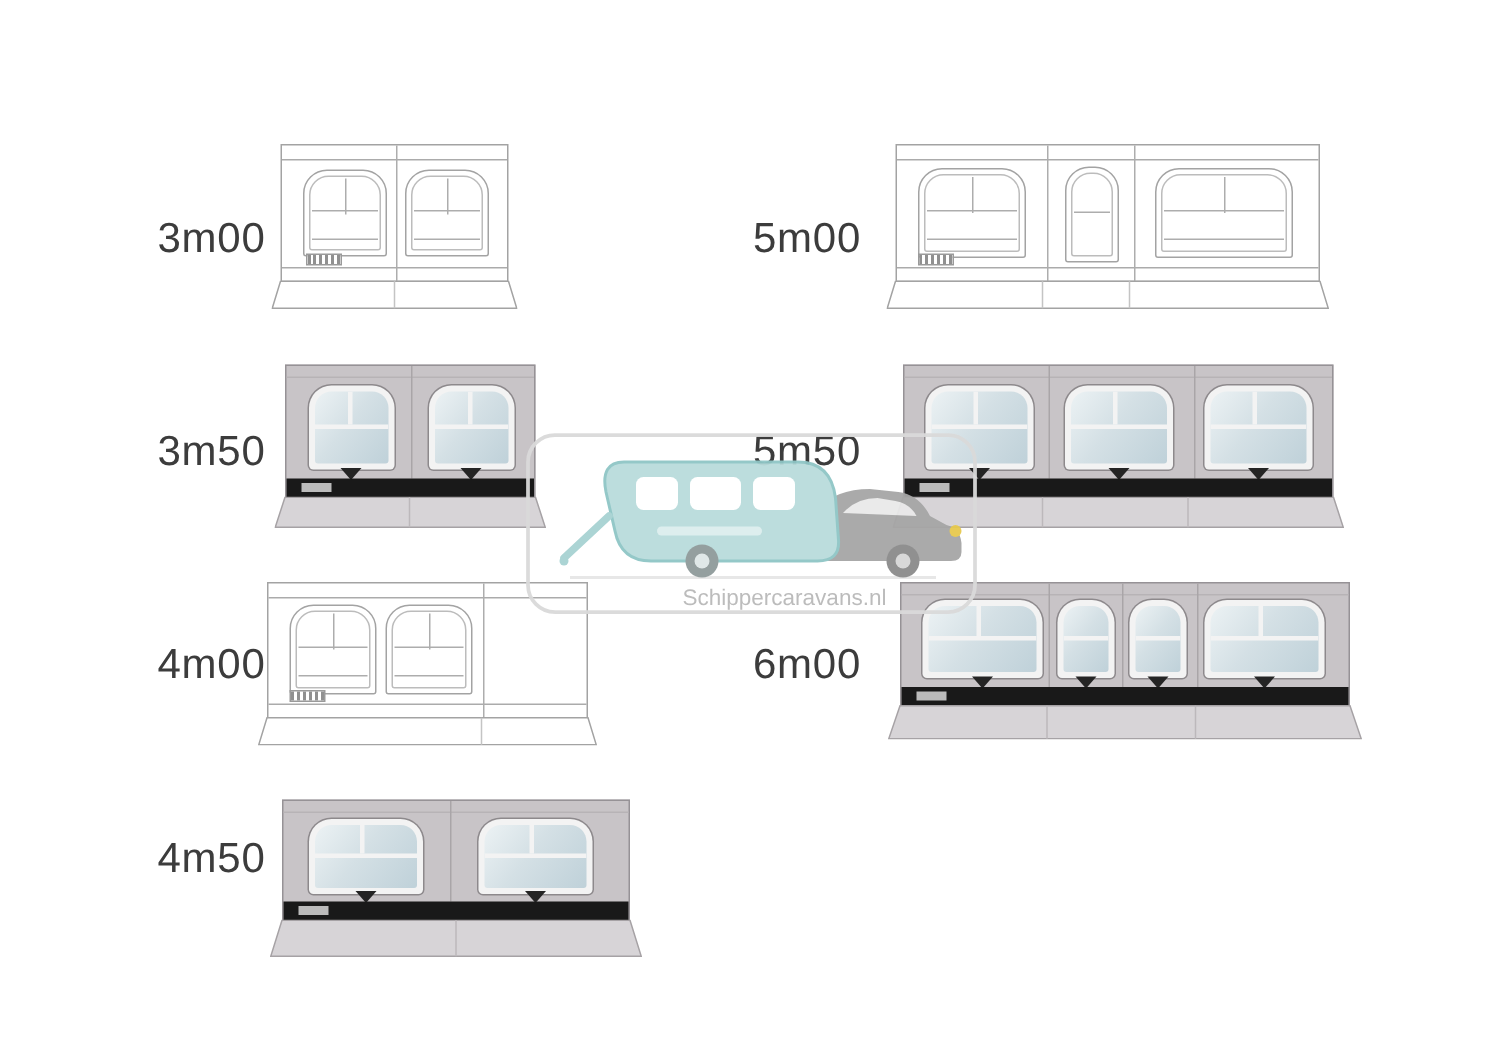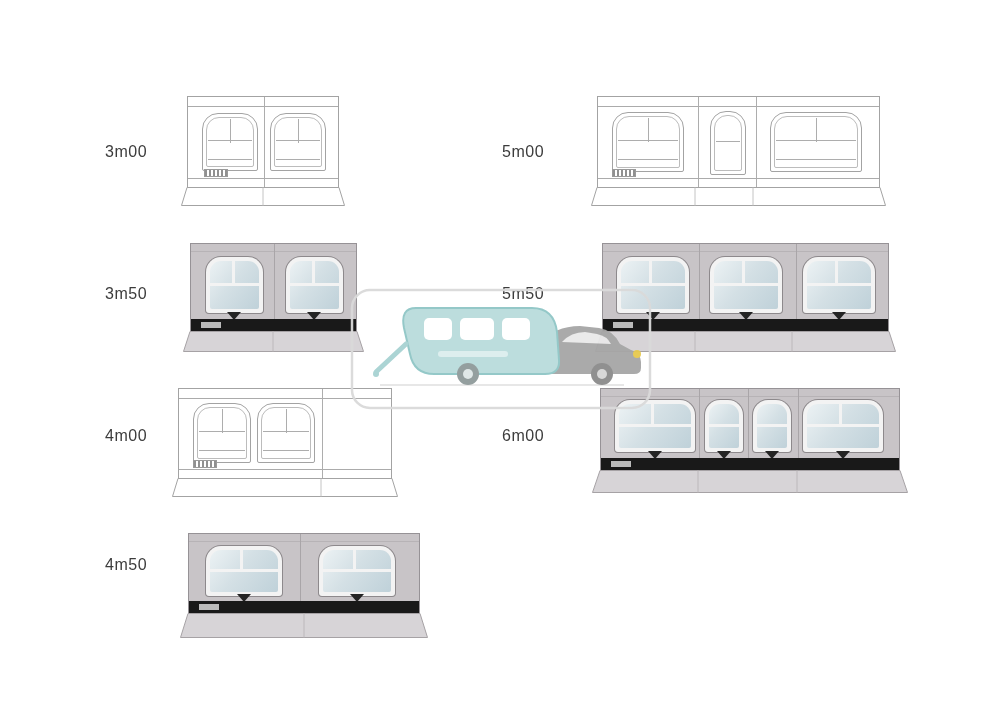--- a/index.html
+++ b/index.html
@@ -1,19 +1,19 @@
 <!DOCTYPE html>
 <html><head>
 <meta charset="utf-8">
 <style>
   * { margin:0; padding:0; box-sizing:border-box; }
   html,body { background:#ffffff; font-family:"Liberation Sans", sans-serif; }
   .canvas { position:relative; width:1000px; height:709px; background:#ffffff; overflow:hidden; }
 
-  .size-label { position:absolute; font-size:16px; color:#3c3c3c; letter-spacing:.5px; }
+  .size-label { position:absolute; font-size:28px; color:#3c3c3c; letter-spacing:.5px; }
 
   .awning { position:absolute; }
   .awn-body { position:absolute; }
   .outline .awn-body { background:#ffffff; border:1px solid #a3a3a3; }
   .filled  .awn-body { background:#c8c4c7; border:1px solid #969296; }
 
   .rail { position:absolute; left:0; right:0; height:1px; background:#ababab; }
   .filled .rail { background:#b7b3b6; }
   .seam { position:absolute; top:0; width:1px; background:#adadad; }
   .filled .seam { background:#a9a5a8; }
@@ -289,15 +289,16 @@
         <path d="M 56 56 L 26 84" stroke="#a7d2d2" stroke-width="5" fill="none" stroke-linecap="round"></path>
         <circle cx="26" cy="86" r="3" fill="#a7d2d2"></circle>
         <rect x="74" y="30" width="28" height="22" rx="5" fill="#ffffff"></rect>
         <rect x="110" y="30" width="34" height="22" rx="5" fill="#ffffff"></rect>
         <rect x="152" y="30" width="28" height="22" rx="5" fill="#ffffff"></rect>
         <rect x="88" y="63" width="70" height="6" rx="3" fill="#dceeee"></rect>
         <circle cx="118" cy="86" r="11" fill="#8f9a9a"></circle>
         <circle cx="118" cy="86" r="5" fill="#dfe7e7"></circle>
       </g>
     </svg>
+    <div class="wm-text">Schippercaravans.nl</div>
   </div>
 
 </div>
 
 </body></html>

